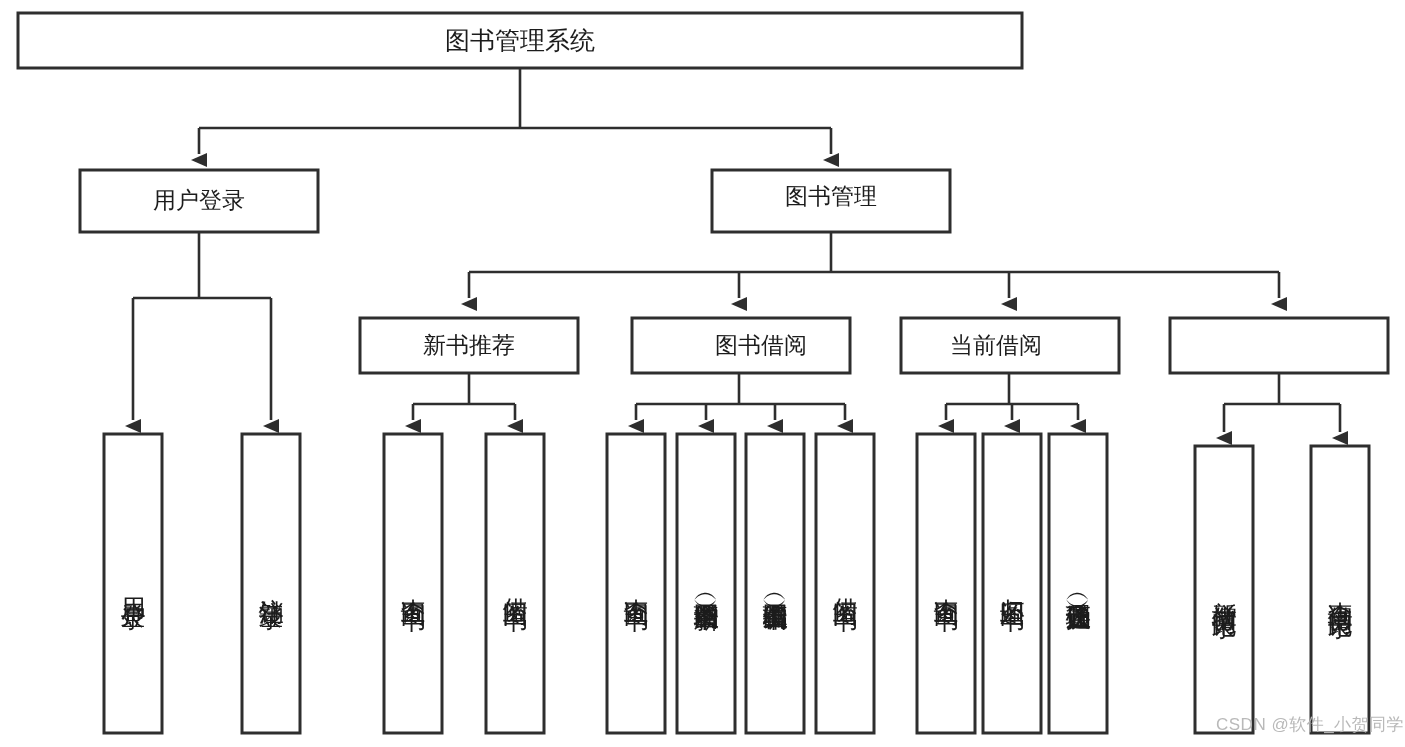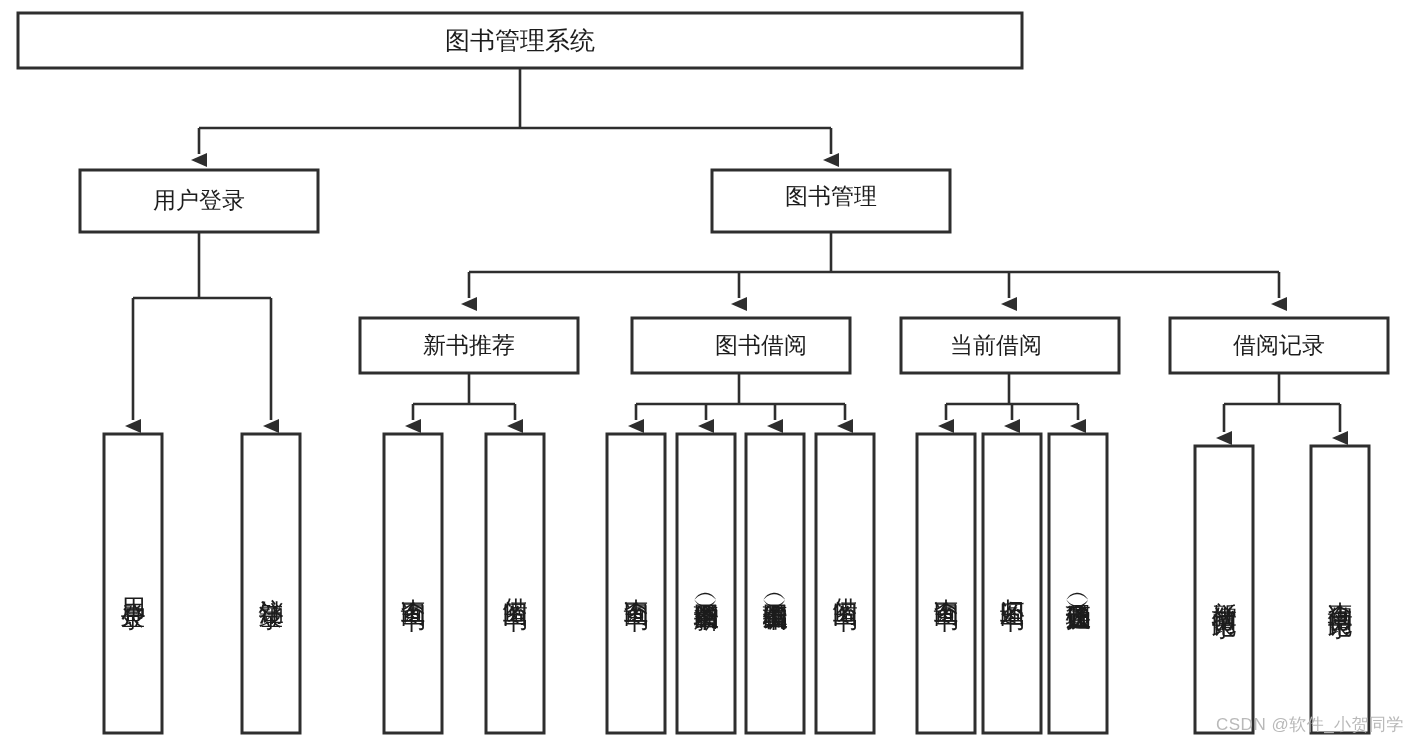--- a/index.html
+++ b/index.html
@@ -181,21 +181,20 @@
   </svg>
 
   <div class="node-label title" style="left:18px; top:13px; width:1004px; height:55px;">图书管理系统</div>
 
   <div class="node-label horizontal" style="left:80px; top:170px; width:238px; height:62px;">用户登录</div>
   <div class="node-label horizontal" style="left:712px; top:170px; width:238px; height:54px;">图书管理</div>
 
   <div class="node-label horizontal" style="left:360px; top:318px; width:218px; height:55px;text-align:right;">新书推荐</div>
   <div class="node-label horizontal" style="left:632px; top:318px; width:258px; height:55px;">图书借阅</div>
   <div class="node-label horizontal" style="left:901px; top:318px; width:190px; height:55px;">当前借阅</div>
-  <div class="node-label horizontal" style="left:1170px; top:318px; width:218px; height:55px;">借阅记录</div>
 
   <div class="node-label vertical" style="left:104px; top:434px; width:58px; height:299px;">用户登录</div>
   <div class="node-label vertical" style="left:242px; top:434px; width:58px; height:299px;">注销登录</div>
 
   <div class="node-label vertical" style="left:384px; top:434px; width:58px; height:299px;">查询图书</div>
   <div class="node-label vertical" style="left:486px; top:434px; width:58px; height:299px;">借阅图书</div>
 
   <div class="node-label vertical" style="left:607px; top:434px; width:58px; height:299px;">查询图书</div>
   <div class="node-label vertical tight" style="left:677px; top:440px; width:58px; height:290px;">新增图书（管理员）</div>
   <div class="node-label vertical tight" style="left:746px; top:440px; width:58px; height:290px;">编辑图书（管理员）</div>

